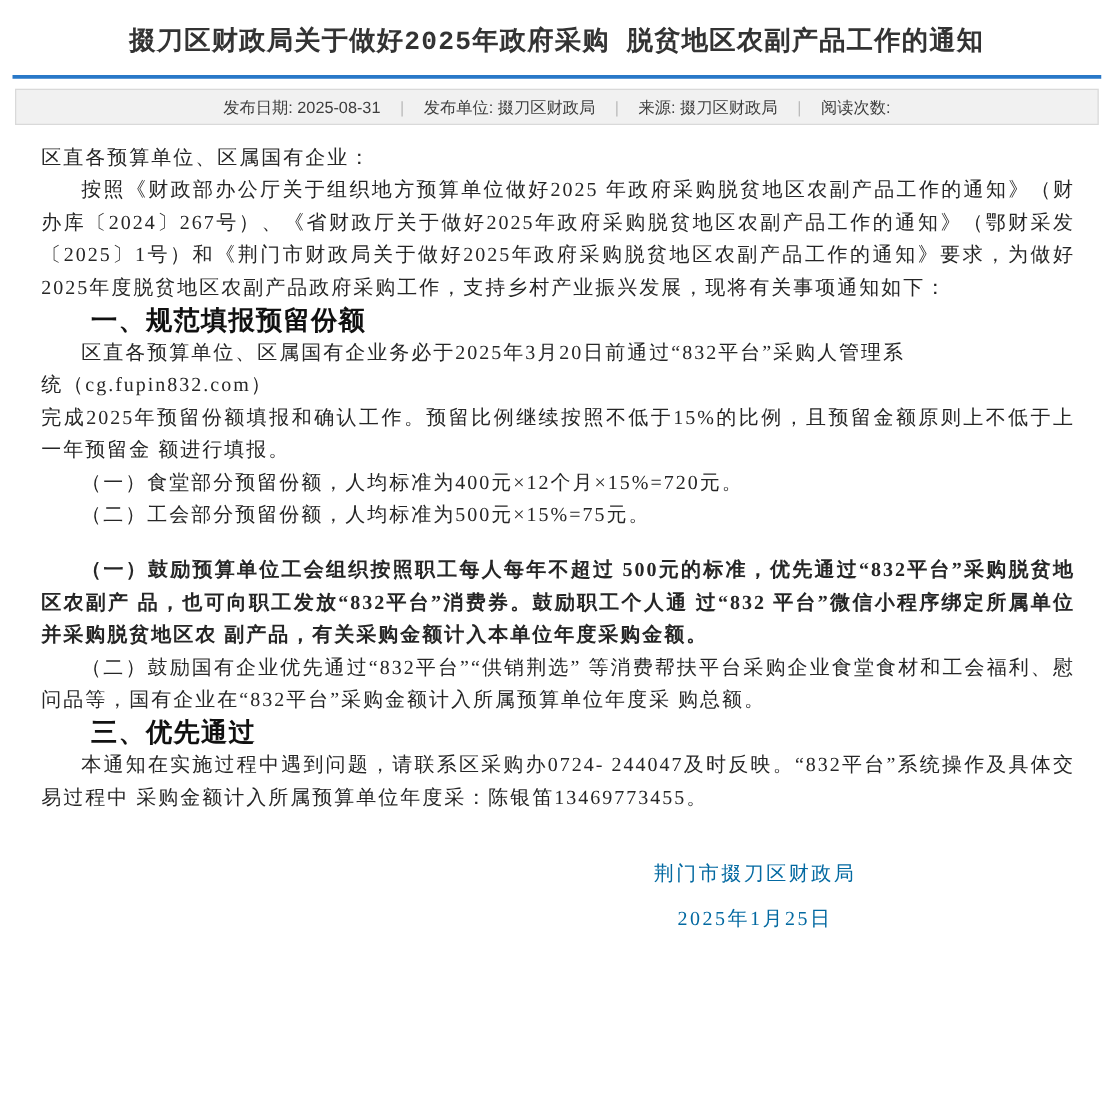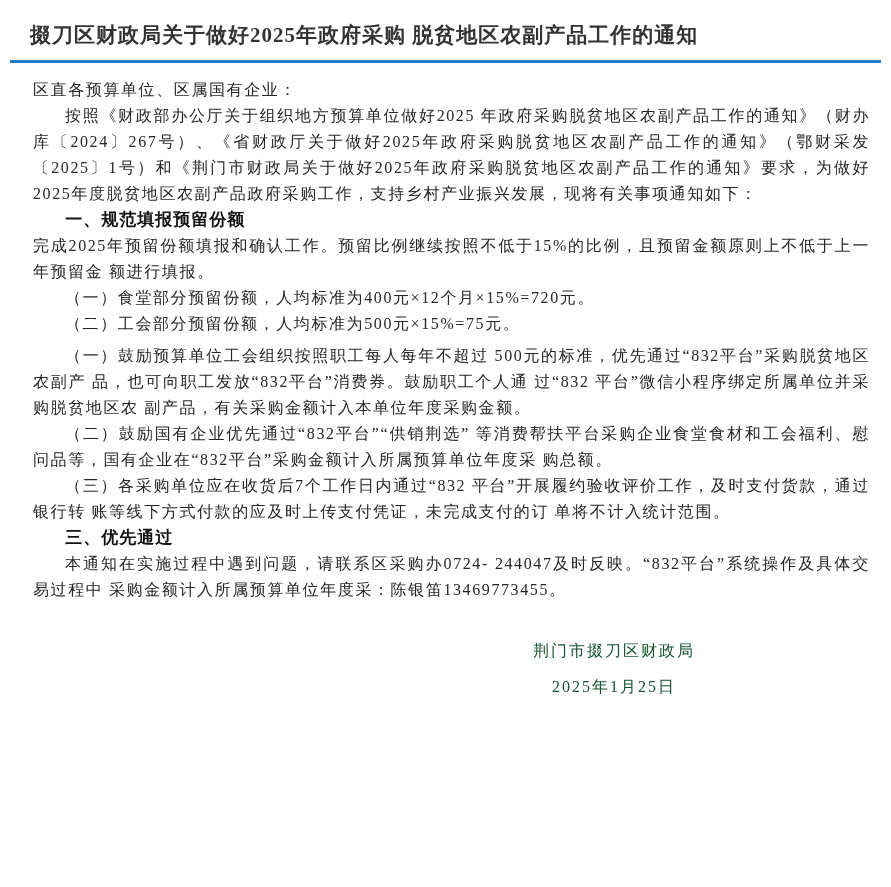--- a/index.html
+++ b/index.html
@@ -9,22 +9,22 @@
   }
   body {
     width: 891px;
     min-height: 887px;
     font-family: "Liberation Serif", "DejaVu Serif", serif;
     color: #262626;
     overflow-x: hidden;
   }
   .page-title {
     margin: 20px 30px 0;
-    text-align: left;
-    font-family: Liberation Serif, serif;
+    text-align: center;
+    font-family: Liberation Mono, monospace;
     font-size: 21px;
     font-weight: 700;
     color: #333333;
     letter-spacing: 1px;
     line-height: 30px;
   }
   .title-divider {
     height: 3px;
     margin: 10px 10px 0;
     background: #2878c8;
@@ -37,79 +37,89 @@
     background: #f1f1f1;
     text-align: center;
     font-family: "Liberation Sans", "DejaVu Sans", sans-serif;
     font-size: 13px;
     color: #3d3d3d;
     white-space: nowrap;
   }
   .meta-item { margin: 0 12px; }
   .meta-sep  { color: #bbbbbb; }
   .content {
-    padding: 14px 21px 0 33px;
+    padding: 14px 31px 0 33px;
     font-size: 16px;
     line-height: 26px;
     letter-spacing: 1.6px;
   }
   .content p {
     margin: 0;
     text-align: justify;
     text-justify: inter-ideograph;
     white-space: pre-line;
   }
   p.ind { text-indent: 2em; }
-  p.gap { margin-top: 6px; }
+  p.gap { margin-top: 18px; font-weight: bold; }
   h2.sec {
     margin: 0;
     font-family: "Liberation Sans", "DejaVu Sans", sans-serif;
-    font-size: 17px;
+    font-size: 21px;
     font-weight: 700;
     color: #111111;
     text-indent: 1.9em;
     line-height: 26px;
     letter-spacing: 1px;
   }
   .signature {
     margin: 30px 175px 0 auto;
     width: fit-content;
     text-align: center;
     line-height: 36px;
     letter-spacing: 2px;
-    color: #14532d;
+    color: #0369a1;
   }
   .signature p { margin: 0; text-align: center; white-space: normal; }
 </style>
 </head>
 <body>
 
 <div>
 
   <h1 class="page-title">掇刀区财政局关于做好2025年政府采购 脱贫地区农副产品工作的通知</h1>
 
   <div class="title-divider" style="background: rgb(40, 120, 200);"></div>
 
+  <div class="meta-bar" style="background: rgb(241, 241, 241); border-color: rgb(217, 217, 217);">
+    <span class="meta-item">发布日期: 2025-08-31</span>
+    <span class="meta-sep">|</span>
+    <span class="meta-item">发布单位: 掇刀区财政局</span>
+    <span class="meta-sep">|</span>
+    <span class="meta-item">来源: 掇刀区财政局</span>
+    <span class="meta-sep">|</span>
+    <span class="meta-item">阅读次数:</span>
+  </div>
 
   <div class="content">
 
     <p>区直各预算单位、区属国有企业：</p>
     <p class="ind">按照《财政部办公厅关于组织地方预算单位做好2025 年政府采购脱贫地区农副产品工作的通知》（财办库〔2024〕267号）、《省财政厅关于做好2025年政府采购脱贫地区农副产品工作的通知》（鄂财采发〔2025〕1号）和《荆门市财政局关于做好2025年政府采购脱贫地区农副产品工作的通知》要求，为做好2025年度脱贫地区农副产品政府采购工作，支持乡村产业振兴发展，现将有关事项通知如下：</p>
 
     <section>
       <h2 class="sec">一、规范填报预留份额</h2>
+      <p class="ind">区直各预算单位、区属国有企业务必于2025年3月20日前通过“832平台”采购人管理系
+统（cg.fupin832.com）</p>
       <p>完成2025年预留份额填报和确认工作。预留比例继续按照不低于15%的比例，且预留金额原则上不低于上一年预留金 额进行填报。</p>
       <p class="ind">（一）食堂部分预留份额，人均标准为400元×12个月×15%=720元。</p>
       <p class="ind">（二）工会部分预留份额，人均标准为500元×15%=75元。</p>
     </section>
 
     <section>
       <p class="ind gap">（一）鼓励预算单位工会组织按照职工每人每年不超过 500元的标准，优先通过“832平台”采购脱贫地区农副产 品，也可向职工发放“832平台”消费券。鼓励职工个人通 过“832 平台”微信小程序绑定所属单位并采购脱贫地区农 副产品，有关采购金额计入本单位年度采购金额。</p>
       <p class="ind">（二）鼓励国有企业优先通过“832平台”“供销荆选” 等消费帮扶平台采购企业食堂食材和工会福利、慰问品等，国有企业在“832平台”采购金额计入所属预算单位年度采 购总额。</p>
-      <p class="ind">（三）各采购单位应在收货后7个工作日内通过“832 平台”开展履约验收评价工作，及时支付货款，通过银行转 账等线下方式付款的应及时上传支付凭证，未完成支付的订 单将不计入统计范围。</p>
     </section>
 
     <section>
       <h2 class="sec">三、优先通过</h2>
       <p class="ind">本通知在实施过程中遇到问题，请联系区采购办0724- 244047及时反映。“832平台”系统操作及具体交易过程中 采购金额计入所属预算单位年度采：陈银笛13469773455。</p>
     </section>
 
     <div class="signature">
       <p>荆门市掇刀区财政局</p>
       <p>2025年1月25日</p>

